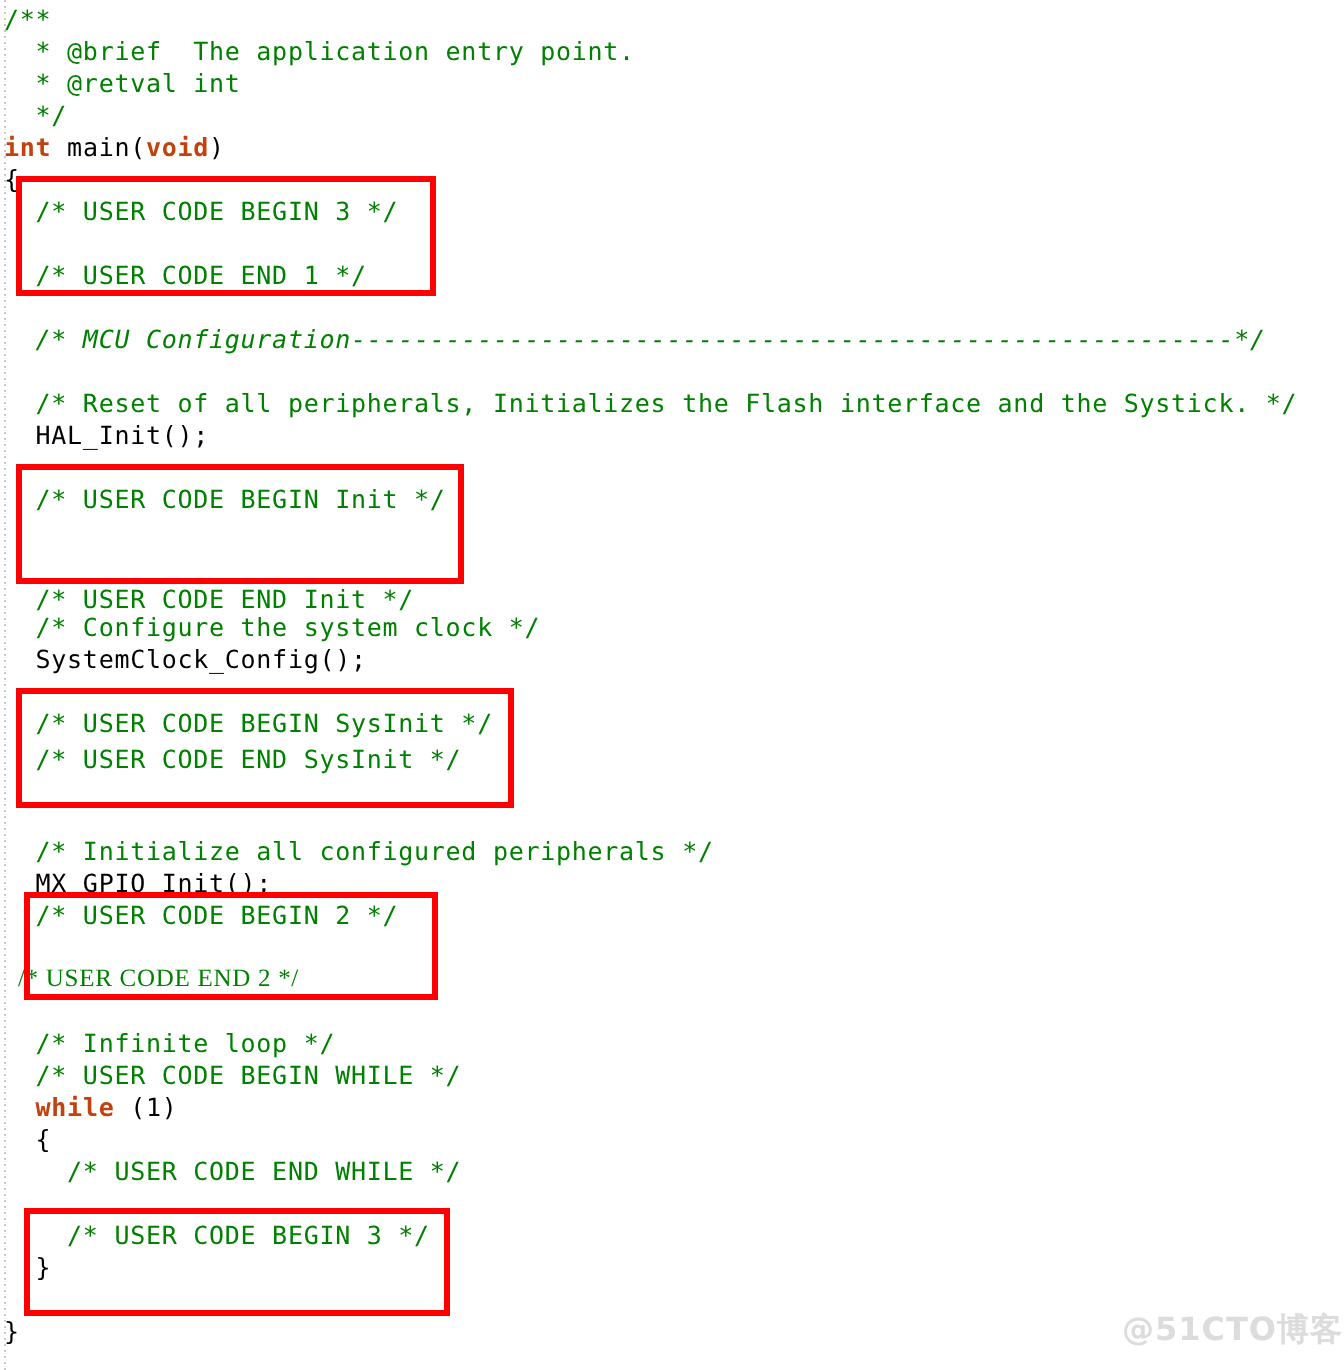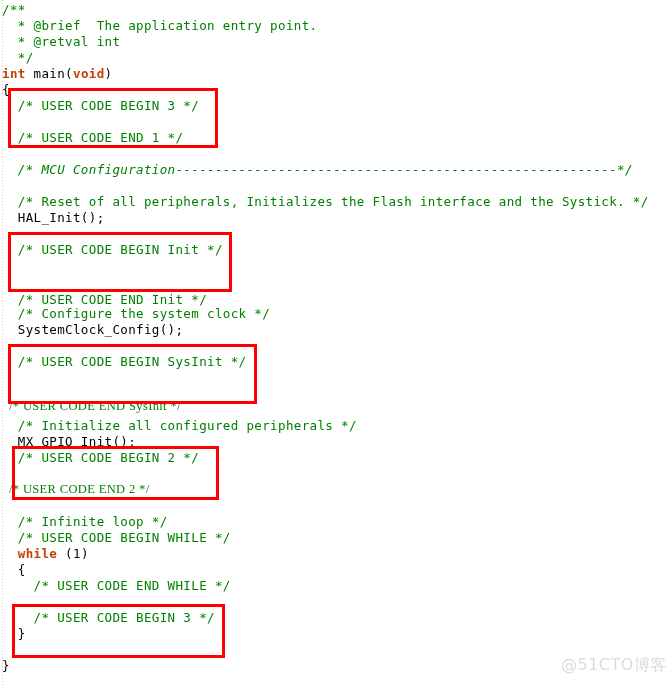--- a/index.html
+++ b/index.html
@@ -61,20 +61,21 @@
     pointer-events: none;
   }
 
   .watermark {
     position: absolute;
     color: #dcdcdc;
     font-family: "DejaVu Sans", "Liberation Sans", sans-serif;
     font-size: 16px;
     letter-spacing: 0.5px;
     white-space: pre;
+    font-weight: bold;
   }
 </style>
 </head>
 <body>
 
 <div class="margin-guide"></div>
 
 <div id="code-surface">
     <div class="code-line" style="top: 2px; left: 2px;"><span class="tok-comment">/**</span></div>
     <div class="code-line" style="top: 34px; left: 2px;"><span class="tok-comment">  * @retval int</span></div>
@@ -93,21 +94,21 @@
     <div class="code-line" style="top: 226px; left: 2px;"><span class="tok-plain"></span></div>
     <div class="code-line" style="top: 242px; left: 2px;"><span class="tok-comment">  /* USER CODE BEGIN Init */</span></div>
     <div class="code-line" style="top: 258px; left: 2px;"><span class="tok-plain"></span></div>
     <div class="code-line" style="top: 274px; left: 2px; margin-top: 18px;"><span class="tok-comment">  /* USER CODE END Init */</span></div>
     <div class="code-line" style="top: 290px; left: 2px;"><span class="tok-plain"></span></div>
     <div class="code-line" style="top: 306px; left: 2px;"><span class="tok-comment">  /* Configure the system clock */</span></div>
     <div class="code-line" style="top: 322px; left: 2px;"><span class="tok-plain">  SystemClock_Config();</span></div>
     <div class="code-line" style="top: 338px; left: 2px;"><span class="tok-plain"></span></div>
     <div class="code-line" style="top: 354px; left: 2px; text-align: right;"><span class="tok-comment">  /* USER CODE BEGIN SysInit */</span></div>
     <div class="code-line" style="top: 370px; left: 2px;"><span class="tok-plain"></span></div>
-    <div class="code-line" style="top: 398px; left: 2px; font-family: Liberation Serif, serif;"><span class="tok-comment">  /* USER CODE END SysInit */</span></div>
+    <div class="code-line" style="top: 372px; left: 2px;"><span class="tok-comment">  /* USER CODE END SysInit */</span></div>
     <div class="code-line" style="top: 402px; left: 2px;"><span class="tok-plain"></span></div>
     <div class="code-line" style="top: 418px; left: 2px;"><span class="tok-comment">  /* Initialize all configured peripherals */</span></div>
     <div class="code-line" style="top: 434px; left: 2px;"><span class="tok-plain">  MX_GPIO_Init();</span></div>
     <div class="code-line" style="top: 450px; left: 2px;"><span class="tok-comment">  /* USER CODE BEGIN 2 */</span></div>
     <div class="code-line" style="top: 466px; left: 2px;"><span class="tok-plain"></span></div>
     <div class="code-line" style="top: 481px; left: 2px; font-family: Liberation Serif, serif;"><span class="tok-comment">  /* USER CODE END 2 */</span></div>
     <div class="code-line" style="top: 498px; left: 2px;"><span class="tok-plain"></span></div>
     <div class="code-line" style="top: 514px; left: 2px;"><span class="tok-comment">  /* Infinite loop */</span></div>
     <div class="code-line" style="top: 530px; left: 2px;"><span class="tok-comment">  /* USER CODE BEGIN WHILE */</span></div>
     <div class="code-line" style="top: 546px; left: 2px;"><span class="tok-plain">  </span><span class="tok-keyword">while</span><span class="tok-plain"> (1)</span></div>

